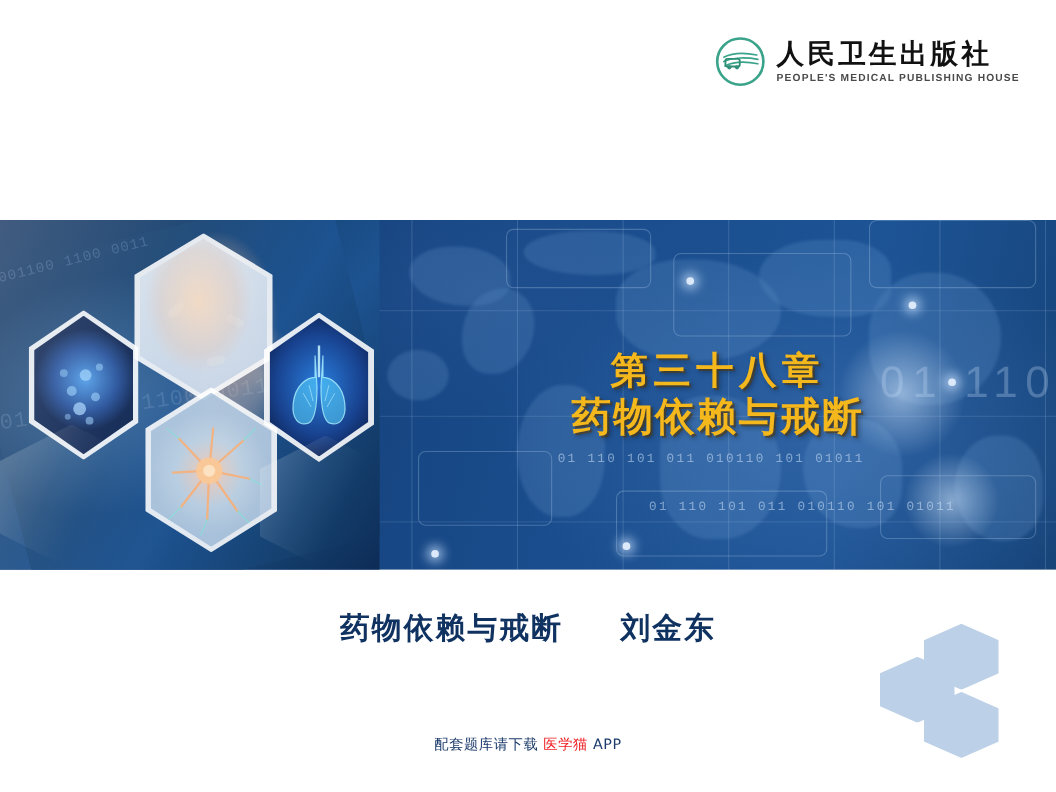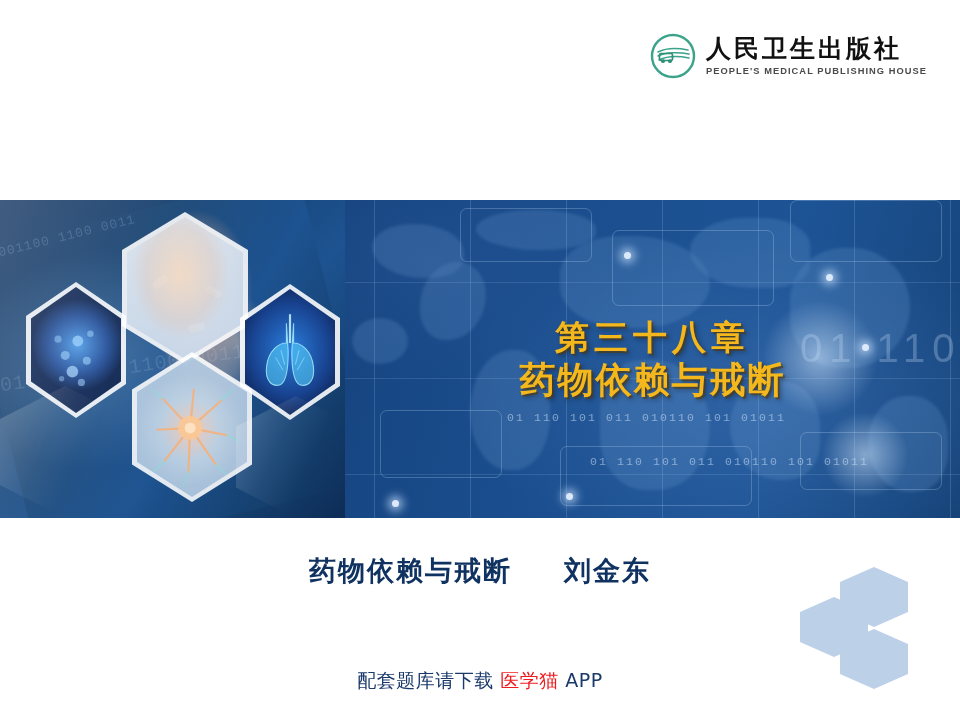--- a/index.html
+++ b/index.html
@@ -250,21 +250,21 @@
   }
 
   
   .footer-note {
     position: absolute;
     left: 0;
     top: 668px;
     width: 960px;
     text-align: center;
     font-family: "DejaVu Sans", sans-serif;
-    font-size: 19px;
+    font-size: 13px;
     color: #1b3a6b;
     letter-spacing: 0.5px;
     white-space: nowrap;
   }
   .footer-note .hl { color: #ee1c20; }
   .footer-note .app { color: #1b3a6b; }
 </style>
 </head>
 <body>
 

